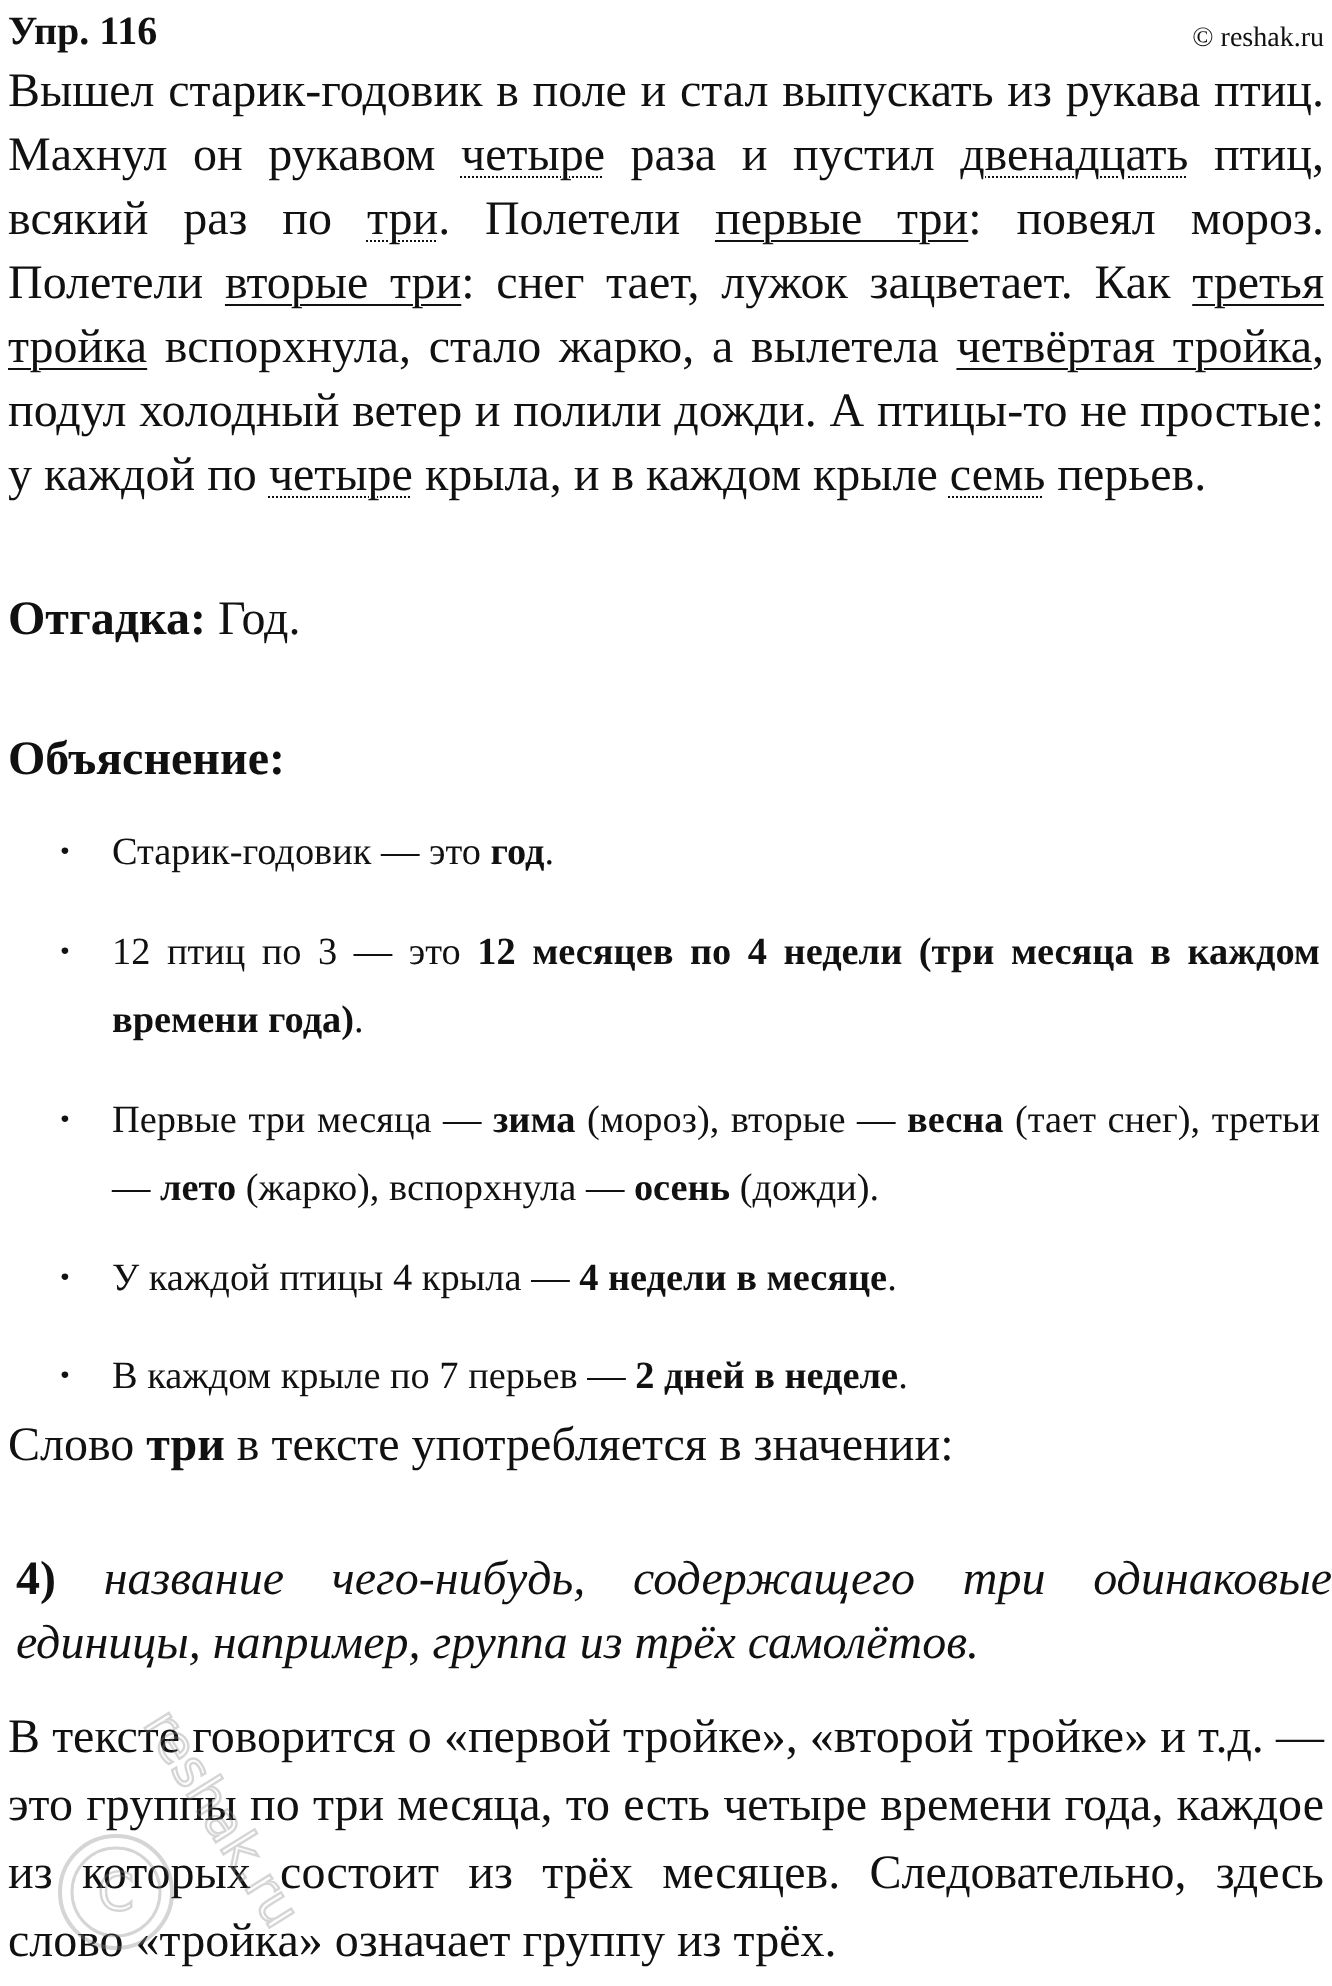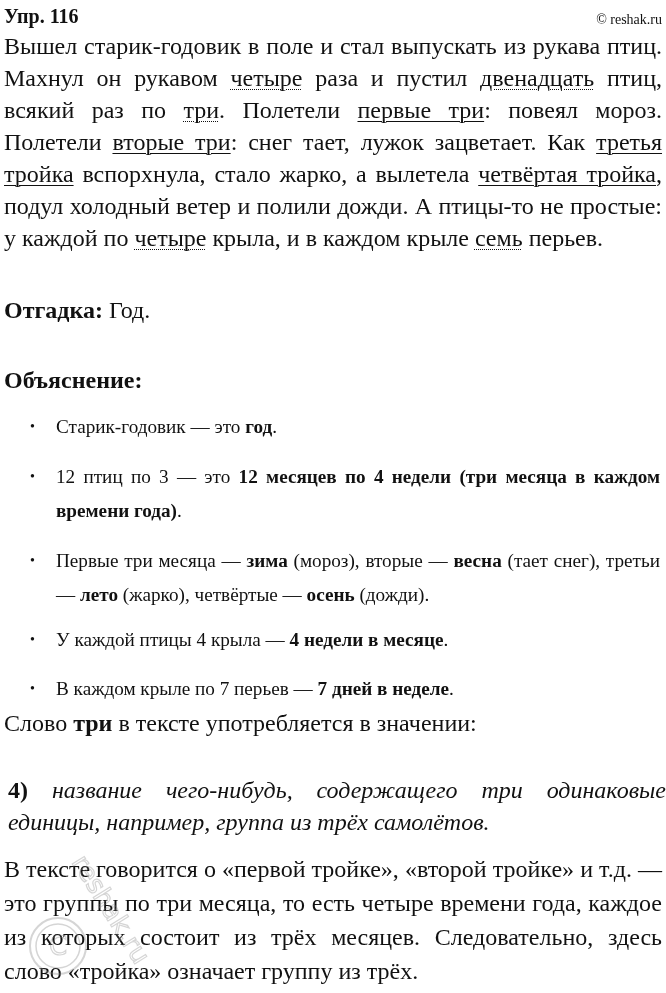--- a/index.html
+++ b/index.html
@@ -48,23 +48,23 @@
 
   <p class="para" style="top:30px; margin:0;"><span>Вышел старик-годовик в поле и стал выпускать из рукава птиц. Махнул он рукавом </span><span class="u-dot">четыре</span><span> раза и пустил </span><span class="u-dot">двенадцать</span><span> птиц, всякий раз по </span><span class="u-dot">три</span><span>. Полетели </span><span class="u-solid">первые три</span><span>: повеял мороз. Полетели </span><span class="u-solid">вторые три</span><span>: снег тает, лужок зацветает. Как </span><span class="u-solid">третья тройка</span><span> вспорхнула, стало жарко, а вылетела </span><span class="u-solid">четвёртая тройка</span><span>, подул холодный ветер и полили дожди. А птицы-то не простые: у каждой по </span><span class="u-dot">четыре</span><span> крыла, и в каждом крыле </span><span class="u-dot">семь</span><span> перьев.</span></p>
 
   <p class="para" style="top:294px; margin:0;"><span class="b">Отгадка:</span><span> Год.</span></p>
 
   <p class="para b" style="top:364px; margin:0;">Объяснение:</p>
 
   <ul class="bullets">
     <li style="top:410px;"><span class="dot">•</span><span>Старик-годовик — это </span><span class="b">год</span><span>.</span></li>
     <li style="top:460px;"><span class="dot">•</span><span>12 птиц по 3 — это </span><span class="b">12 месяцев по 4 недели (три месяца в каждом времени года)</span><span>.</span></li>
-    <li style="top:544px;"><span class="dot">•</span><span>Первые три месяца — </span><span class="b">зима</span><span> (мороз), вторые — </span><span class="b">весна</span><span> (тает снег), третьи — </span><span class="b">лето</span><span> (жарко), четвёртые — </span><span class="b">осень</span><span> (дожди).</span></li>
+    <li style="top:544px;"><span class="dot">•</span><span>Первые три месяца — </span><span class="b">зима</span><span> (мороз), вторые — </span><span class="b">весна</span><span> (тает снег), третьи — </span><span class="b">лето</span><span> (жарко), вспорхнула — </span><span class="b">осень</span><span> (дожди).</span></li>
     <li style="top:623px;"><span class="dot">•</span><span>У каждой птицы 4 крыла — </span><span class="b">4 недели в месяце</span><span>.</span></li>
-    <li style="top:672px;"><span class="dot">•</span><span>В каждом крыле по 7 перьев — </span><span class="b">7 дней в неделе</span><span>.</span></li>
+    <li style="top:672px;"><span class="dot">•</span><span>В каждом крыле по 7 перьев — </span><span class="b">2 дней в неделе</span><span>.</span></li>
   </ul>
 
   <p class="para" style="top:707px; margin:0;"><span>Слово </span><span class="b">три</span><span> в тексте употребляется в значении:</span></p>
 
   <p class="para" style="top:770px; margin:4px;"><span class="b">4)</span><span class="i"> название чего-нибудь, содержащего три одинаковые единицы, например, группа из трёх самолётов.</span></p>
 
   <p class="para" style="top:852px; margin:0; line-height:34px;">В тексте говорится о «первой тройке», «второй тройке» и т.д. — это группы по три месяца, то есть четыре времени года, каждое из которых состоит из трёх месяцев. Следовательно, здесь слово «тройка» означает группу из трёх.</p>
 
   <svg class="watermark" viewBox="0 0 140 150">
     <circle cx="48" cy="108" r="28" fill="none" stroke="#888" stroke-width="2"></circle>

